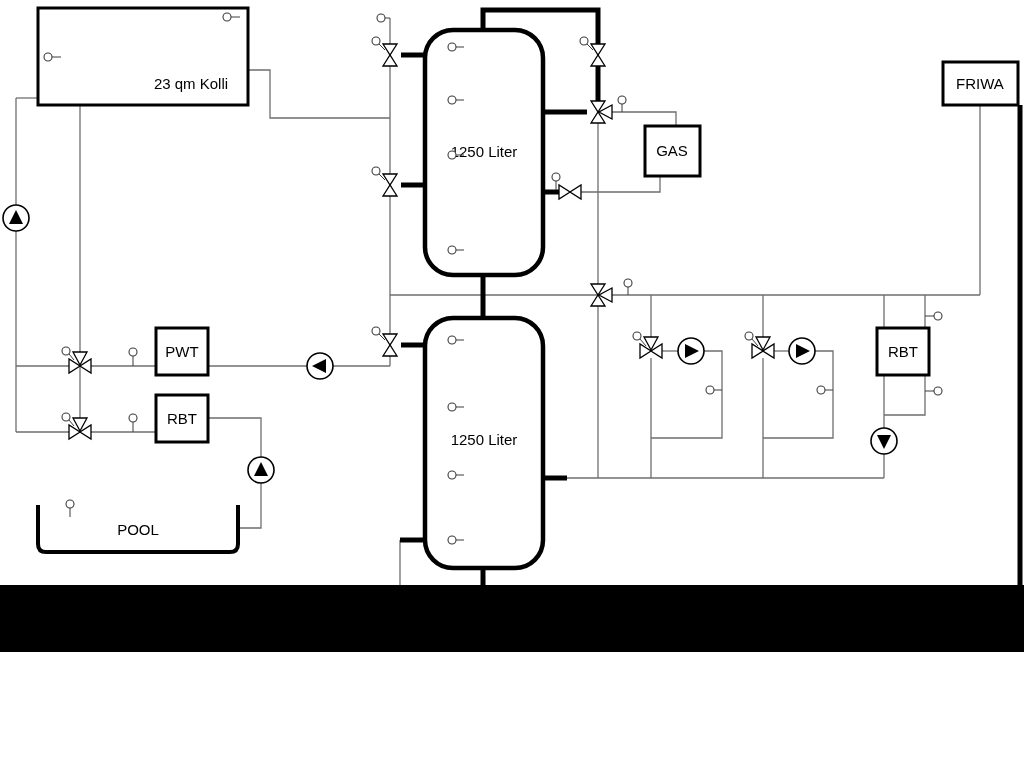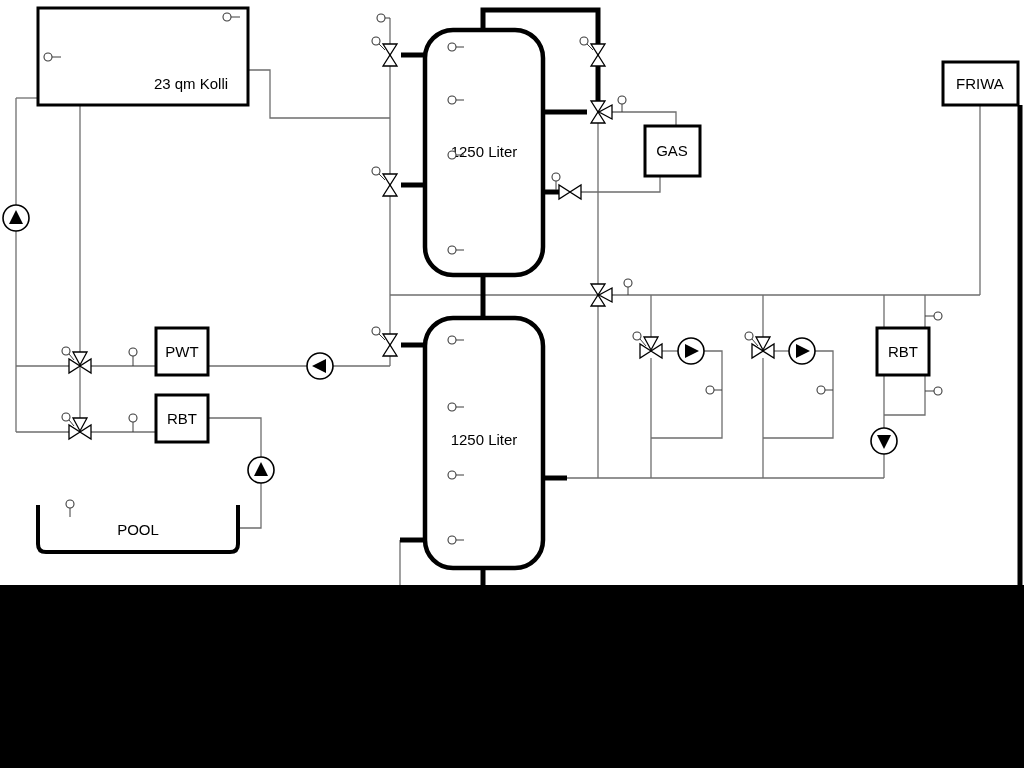--- a/index.html
+++ b/index.html
@@ -2,21 +2,21 @@
 <html style="--bg: #ffffff; --pipe-thin: #6e6e6e; --pipe-thick: #000000; --panel: #000000;"><head>
 <meta charset="utf-8">
 <style>
   :root{
     --bg:#ffffff;
     --pipe-thin:#6e6e6e;
     --pipe-thick:#000000;
     --panel:#000000;
   }
   html,body{margin:0;padding:0;background:#fff;}
-  .stage{position:relative;width:1024px;height:768px;background:var(--bg);overflow:hidden;
+  .stage{position:relative;width:1024px;height:652px;background:var(--bg);overflow:hidden;
          font-family:"Liberation Sans", sans-serif;}
   svg{display:block;}
   .tp{fill:none;stroke:var(--pipe-thin);stroke-width:1.3;}
   .tk{fill:none;stroke:var(--pipe-thick);stroke-width:5;stroke-linecap:butt;}
   .box{fill:#fff;stroke:#000;stroke-width:3;}
   .tank{fill:#fff;stroke:#000;stroke-width:4.5;}
   .poolpath{fill:none;stroke:#000;stroke-width:4;stroke-linejoin:round;}
   .lbl{font-family:"Liberation Sans", sans-serif;font-size:15px;font-weight:500;fill:#000;text-anchor:middle;}
   #bowtie polygon,#port{fill:#fff;stroke:#000;stroke-width:1.3;}
   #pump circle{fill:#fff;stroke:#000;stroke-width:1.6;}

